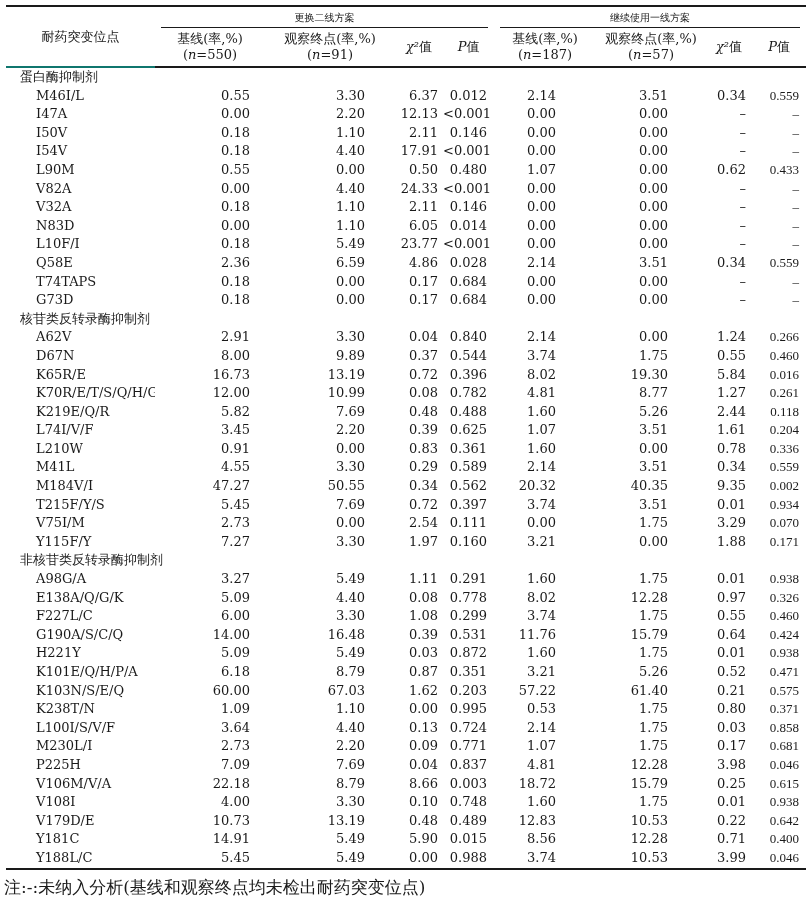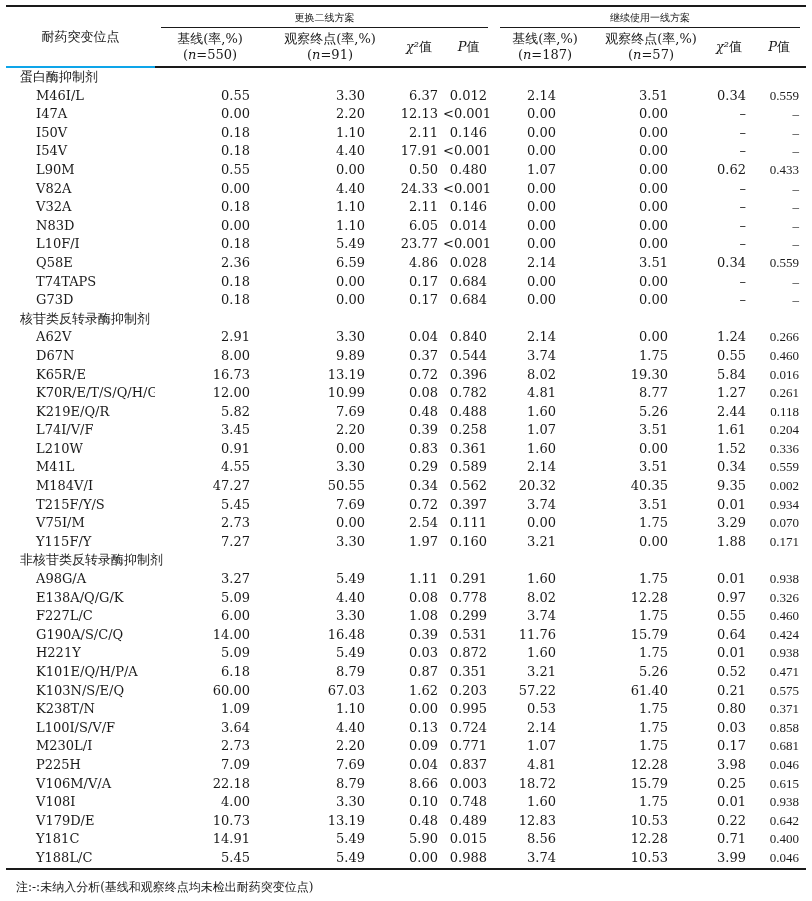--- a/index.html
+++ b/index.html
@@ -25,39 +25,39 @@
     border-bottom: 1px solid #1a1a1a;
     text-align: center; font-size: 10px; line-height: 15px;
   }
   .sub-th {
     text-align: center; font-size: 13px; line-height: 15.5px;
     padding: 3px 0 4px; vertical-align: middle;
     border-bottom: 2px solid #1a1a1a;
   }
   .site-th {
     text-align: center; vertical-align: middle; font-size: 13px;
-    border-bottom: 2px solid #0ea5e9;
+    border-bottom: 2px solid #0f766e;
   }
   tbody td {
     height: 18.6px; font-size: 13px; line-height: 18.6px;
     padding: 0; white-space: nowrap; overflow: hidden;
   }
   tbody tr:last-child td { border-bottom: 2px solid #1a1a1a; }
   .section-cell { padding-left: 14px; }
   .site-cell { padding-left: 30px; margin-top: 40px; }
   .num { text-align: right; }
   .c2 { padding-right: 15px; }
   .c3 { padding-right: 30px; }
   .c4 { padding-right: 5px; }
   .c5 { padding-right: 7px; }
   .c6 { padding-right: 40px; }
   .c7 { padding-right: 38px; }
   .c8 { padding-right: 6px; }
   .c9 { padding-right: 7px; font-family: Liberation Serif, serif; }
-  .note { margin: 9px 0 0 16px; font-size: 12px; line-height: 16px; }
+  .note { margin: 9px 0 0 4px; font-size: 17px; line-height: 16px; }
   i { font-style: italic; }
 </style>
 </head>
 <body>
 
 <div class="page">
   <table class="res-table">
     <colgroup>
       <col style="width:149px">
         <col style="width:110px">
@@ -294,35 +294,35 @@
           <td class="num c6">1.60</td>
           <td class="num c7">5.26</td>
           <td class="num c8">2.44</td>
           <td class="num c9">0.118</td>
         </tr>
         <tr>
           <td class="site-cell">L74I/V/F</td>
           <td class="num c2">3.45</td>
           <td class="num c3">2.20</td>
           <td class="num c4">0.39</td>
-          <td class="num c5">0.258</td>
+          <td class="num c5">0.625</td>
           <td class="num c6">1.07</td>
           <td class="num c7">3.51</td>
           <td class="num c8">1.61</td>
           <td class="num c9">0.204</td>
         </tr>
         <tr>
           <td class="site-cell">L210W</td>
           <td class="num c2">0.91</td>
           <td class="num c3">0.00</td>
           <td class="num c4">0.83</td>
           <td class="num c5">0.361</td>
           <td class="num c6">1.60</td>
           <td class="num c7">0.00</td>
-          <td class="num c8">1.52</td>
+          <td class="num c8">0.78</td>
           <td class="num c9">0.336</td>
         </tr>
         <tr>
           <td class="site-cell">M41L</td>
           <td class="num c2">4.55</td>
           <td class="num c3">3.30</td>
           <td class="num c4">0.29</td>
           <td class="num c5">0.589</td>
           <td class="num c6">2.14</td>
           <td class="num c7">3.51</td>

